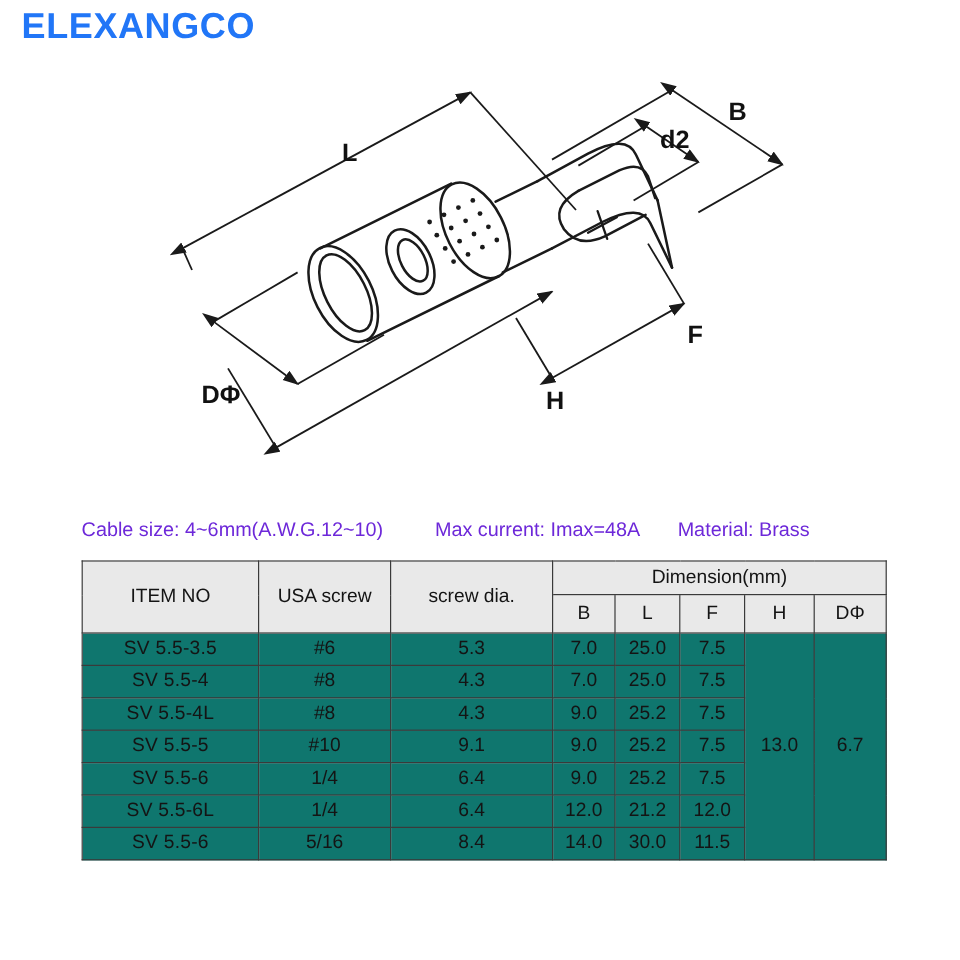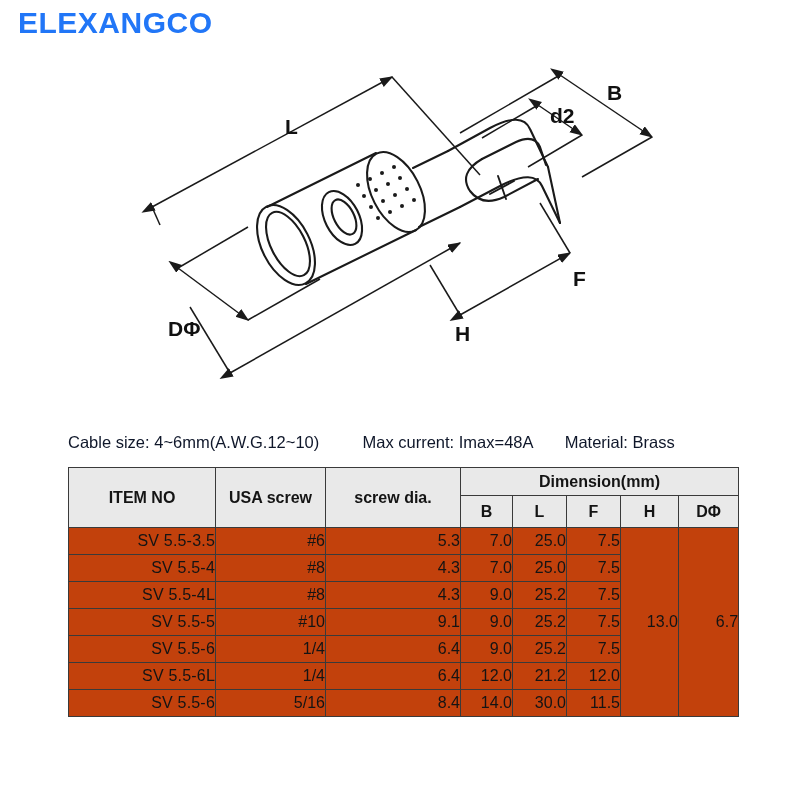--- a/index.html
+++ b/index.html
@@ -48,21 +48,21 @@
   }
 
   
   #spec-info-line {
     position: absolute;
     left: 68px;
     top: 433px;
     width: 690px;
     font-size: 16.5px;
     white-space: nowrap;
-    color: #0f172a;
+    color: #6d28d9;
   }
   #spec-info-line .spec-item { display: inline-block; }
   .spec-gap-1 { display: inline-block; width: 34px; }
   .spec-gap-2 { display: inline-block; width: 22px; }
 
   
   #spec-table-wrap {
     position: absolute;
     left: 68px;
     top: 467px;
@@ -79,26 +79,26 @@
     text-align: center;
     font-family: "Liberation Sans", sans-serif;
     font-size: 16px;
     color: #141414;
     padding: 0;
     height: 26px;
     vertical-align: middle;
   }
   table.spec-table thead th {
     background: #e9e9e9;
-    font-weight: bold;
+    font-weight: normal;
   }
   table.spec-table thead th.h-tall { height: 58px; }
   table.spec-table thead th.h-top { height: 27px; }
   table.spec-table thead th.h-sub { height: 31px; }
-  table.spec-table tbody td { background: #c2410c; height: 26px; text-align: right; }
+  table.spec-table tbody td { background: #0f766e; height: 26px; }
   td.cell-item { text-align: center; letter-spacing: 0.2px; }
   td.merged-cell { vertical-align: middle; margin-left: 12px; }
 
   .col-item   { width: 147px; }
   .col-usa    { width: 110px; }
   .col-screw  { width: 135px; }
   .col-b      { width: 52px; }
   .col-l      { width: 54px; }
   .col-f      { width: 54px; }
   .col-h      { width: 58px; }

